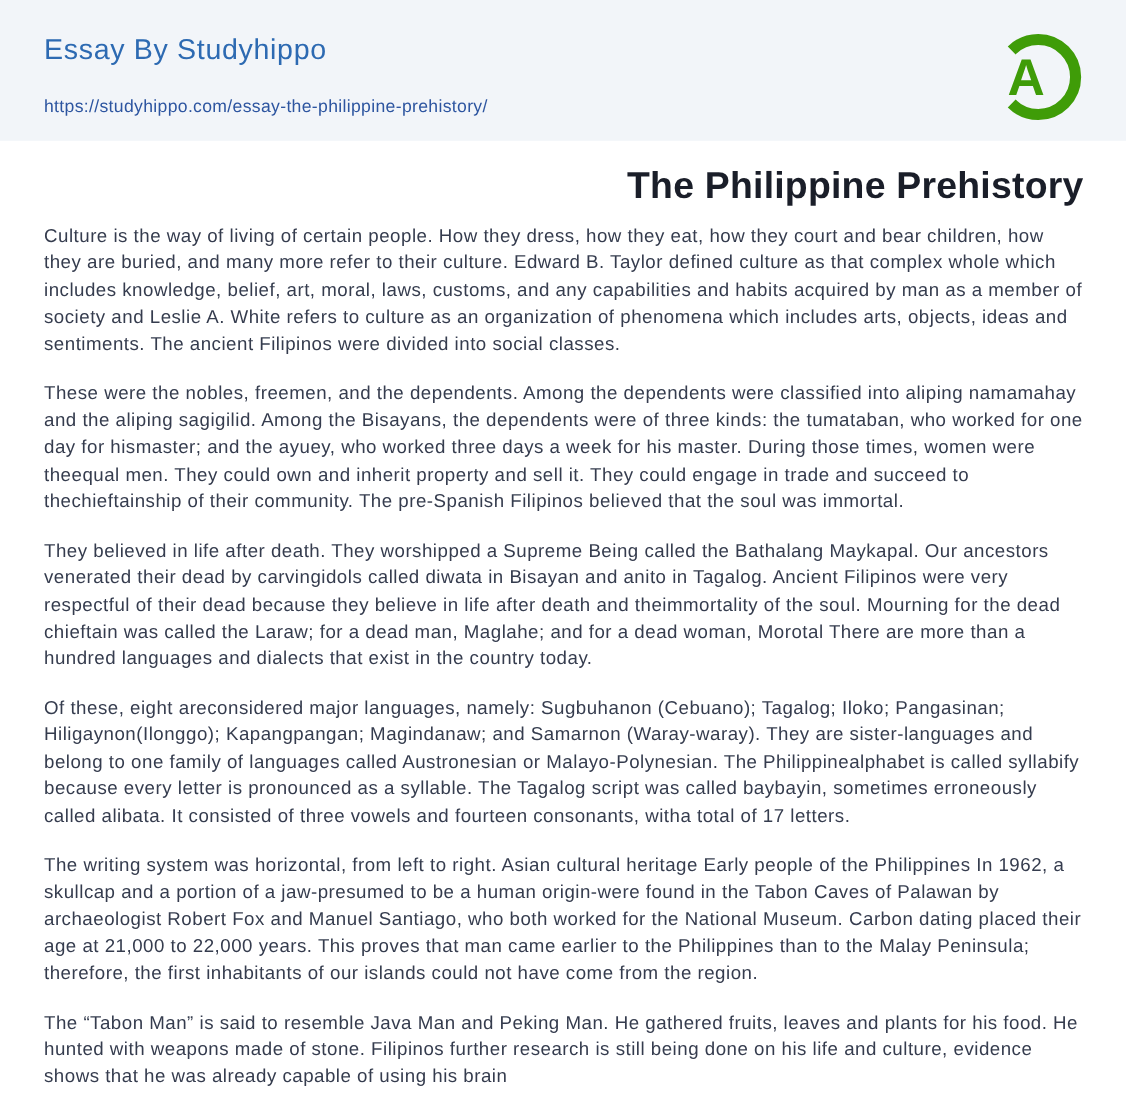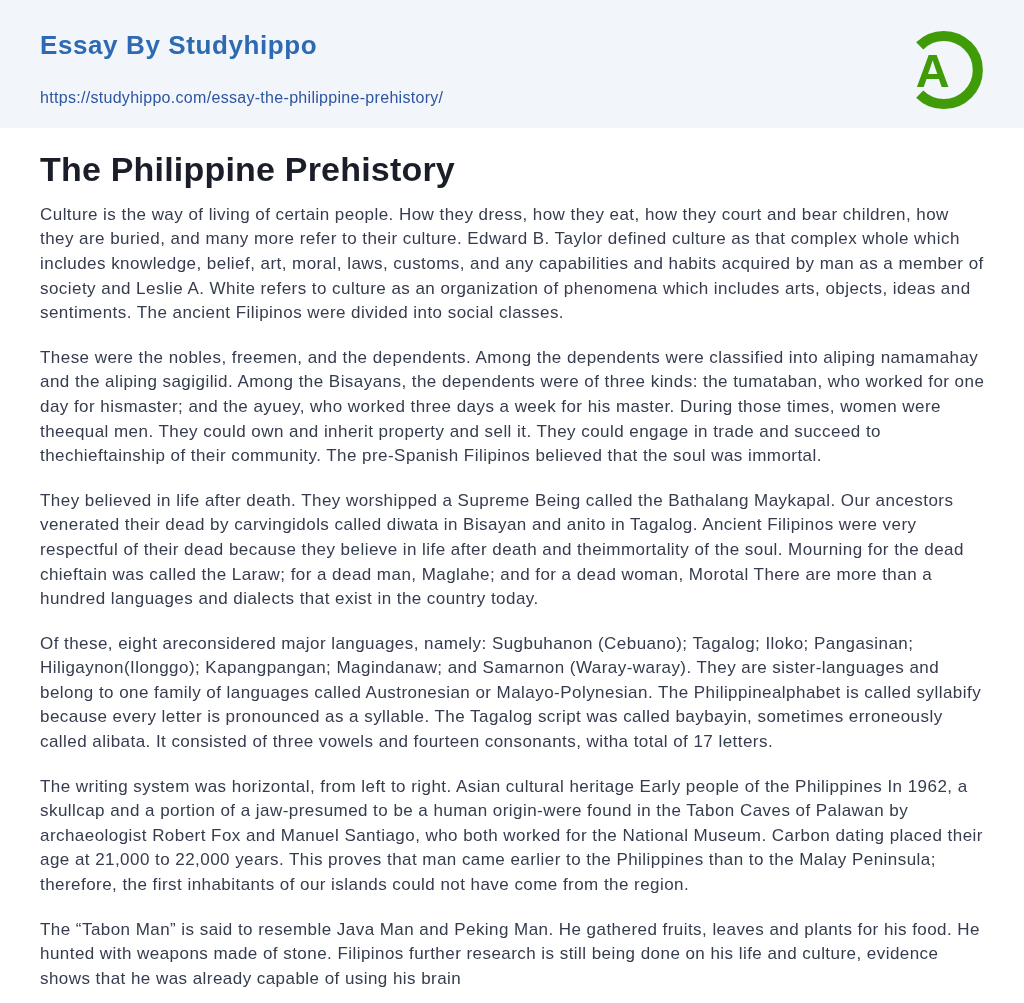--- a/index.html
+++ b/index.html
@@ -29,21 +29,21 @@
     background: var(--header-bg);
     display: flex;
     align-items: center;
     justify-content: space-between;
     padding: 10px 36px 0 40px;
   }
   .header-left { display: flex; flex-direction: column; }
   .site-title {
     color: var(--accent-blue);
     font-size: 26px;
-    font-weight: 700;
+    font-weight: 400;
     letter-spacing: 0.6px;
     line-height: 1.15;
     margin: 0 0 13px 0;
   }
   .page-url {
     color: var(--url-blue);
     font-size: 16px;
     font-weight: 400;
     letter-spacing: 0.3px;
     text-decoration: none;
@@ -58,20 +58,21 @@
   .essay-content {
     padding: 21px 39px 40px 40px;
   }
   .essay-title {
     color: var(--title-color);
     font-size: 34px;
     font-weight: 700;
     letter-spacing: 0.2px;
     line-height: 1.2;
     margin: 0 0 13px 0;
+    text-align: right;
   }
   .essay-paragraph {
     color: var(--body-text);
     font-size: 17px;
     line-height: 24.6px;
     letter-spacing: 0.45px;
     margin: 0 0 20px 0;
   }
 </style>
 </head>

